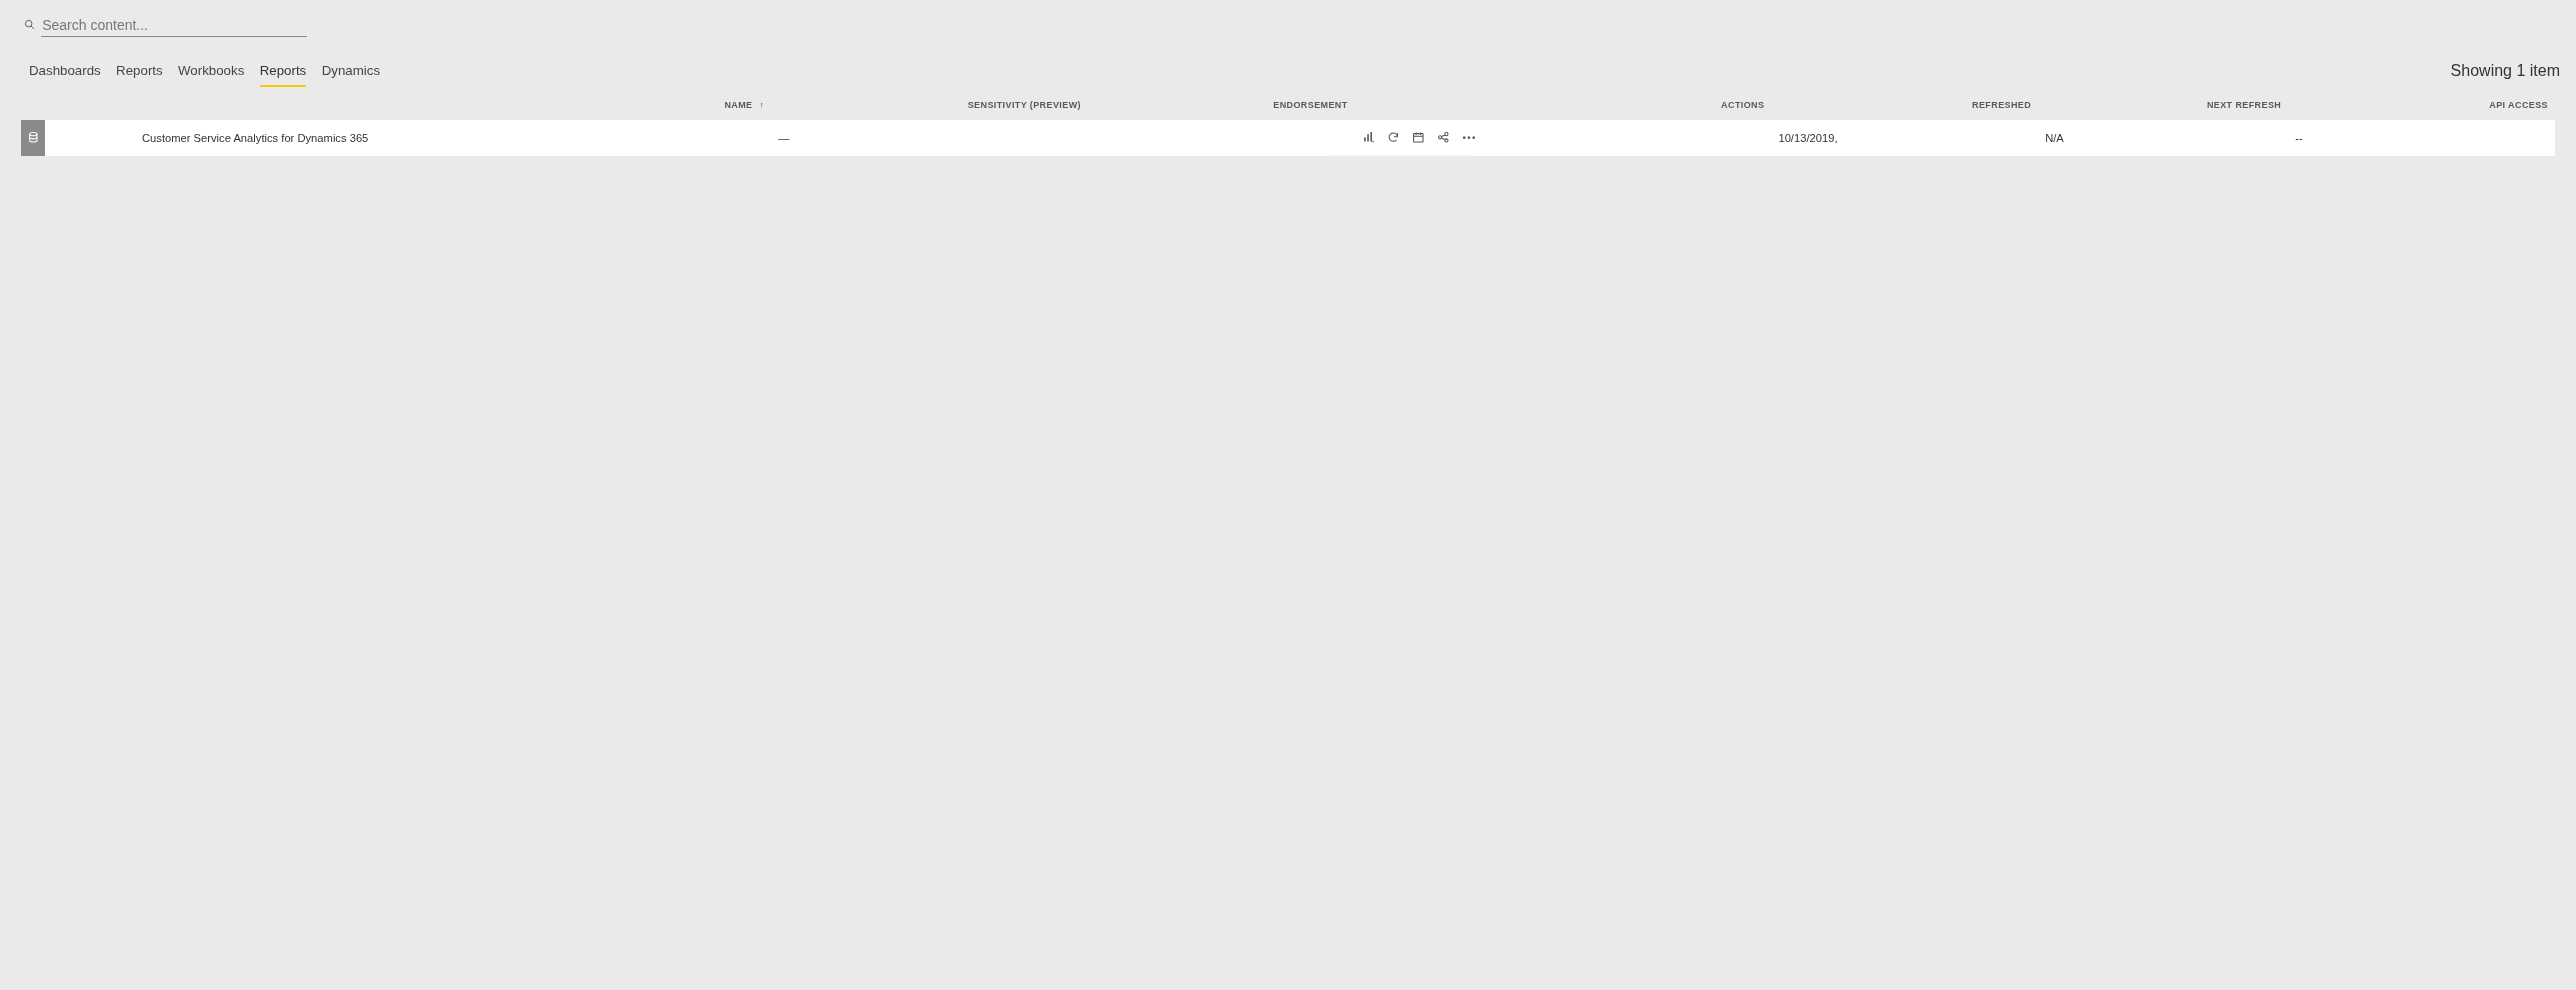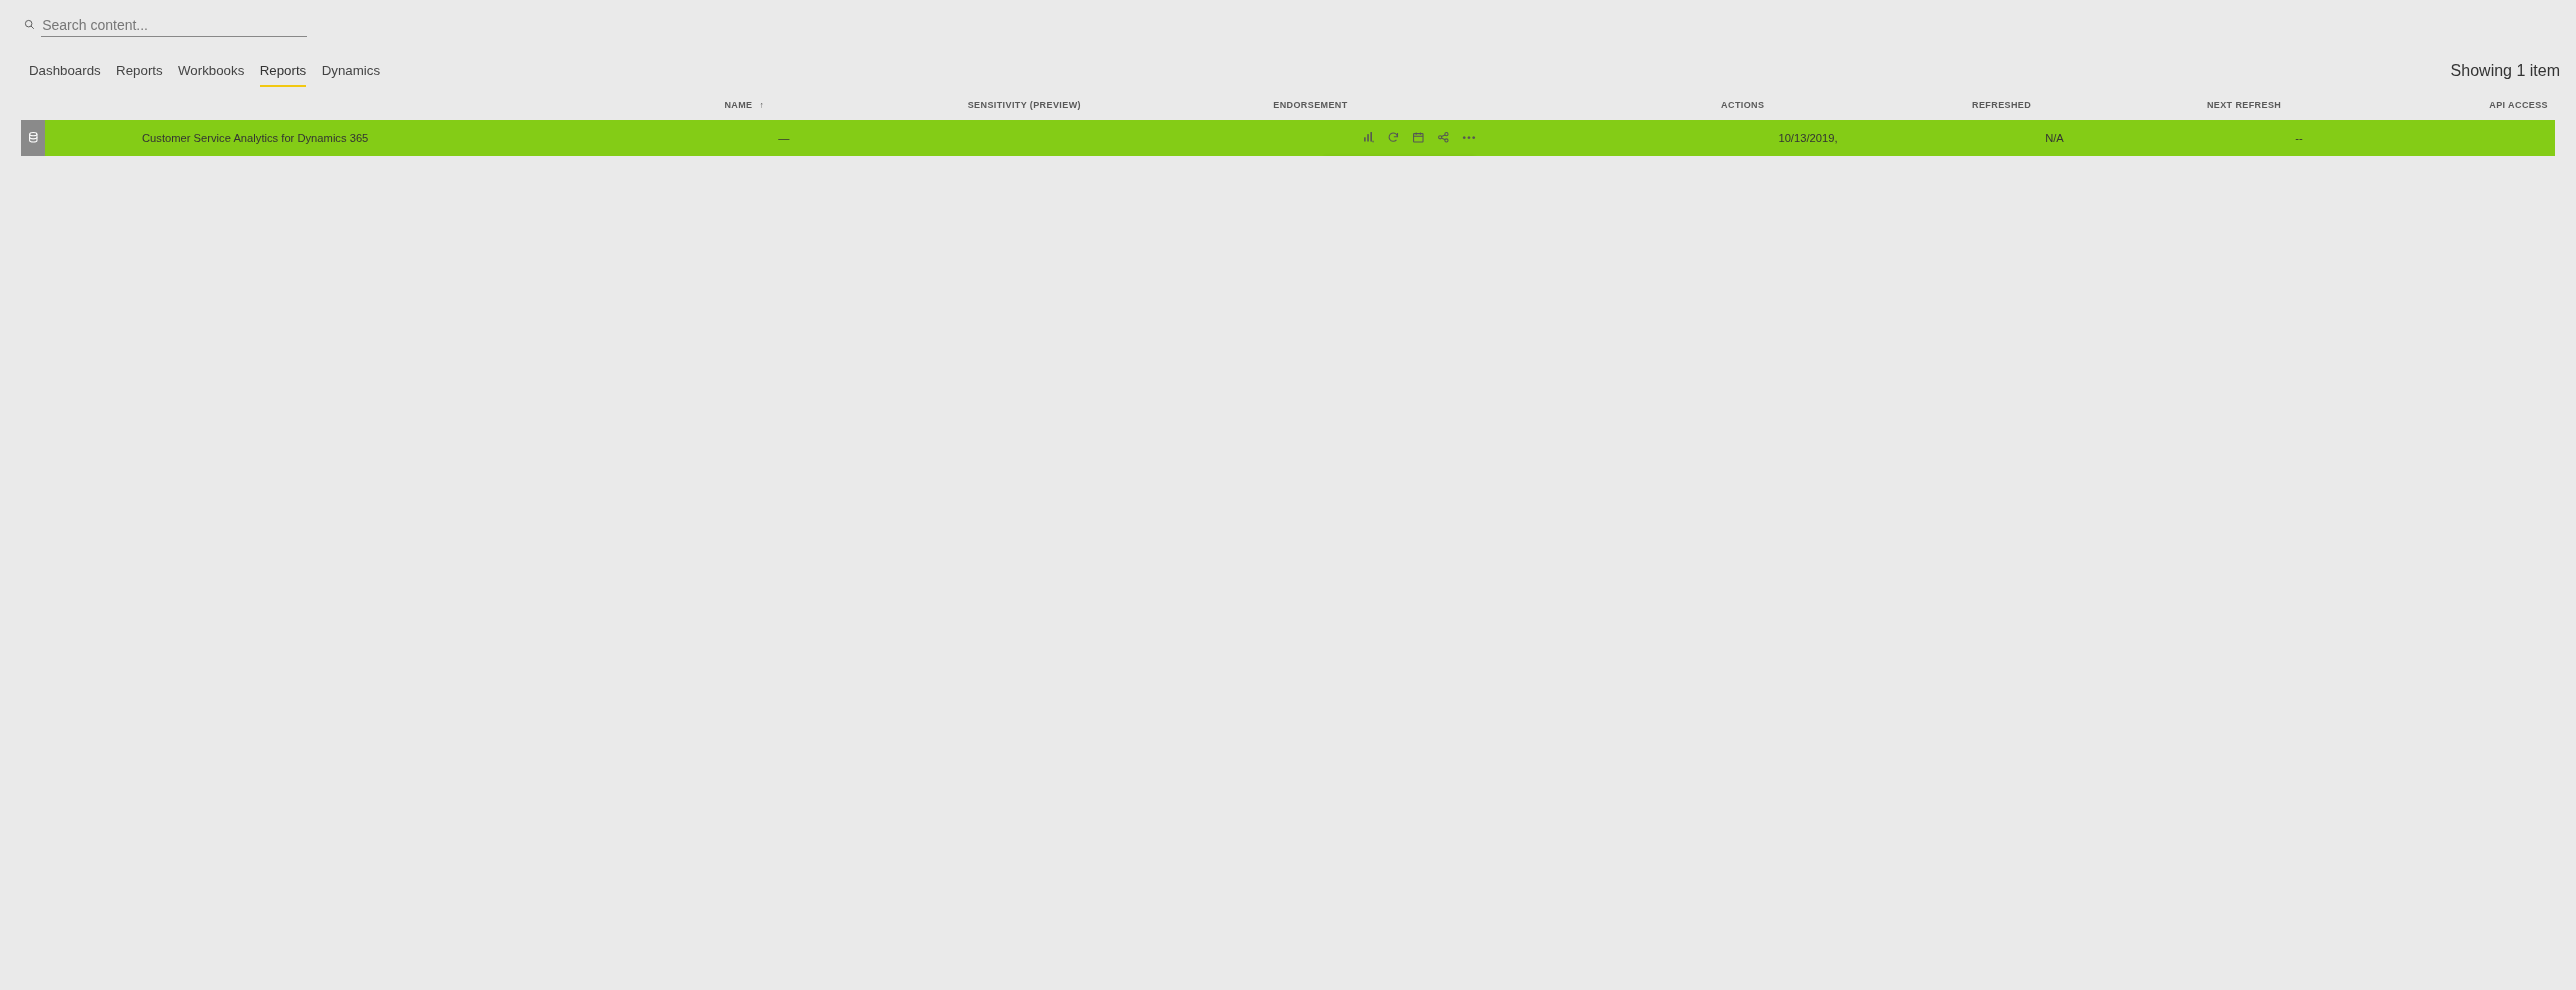--- a/index.html
+++ b/index.html
@@ -80,21 +80,21 @@
     .col-icon { width: 42px; }
     .col-name { width: 273px; padding-left: 21px !important; }
     .col-sens { width: 133px; }
     .col-end { width: 112px; }
     .col-act { width: 175px; }
     .col-ref { width: 112px; }
     .col-next { width: 105px; }
     .col-api { width: 112px; }
     th.col-name { padding-left: 43px !important; }
     .sort-arrow { margin-left: 4.2px; color: #595959; font-size: 8.4px; }
-    tbody tr { background: #84cc16; }
+    tbody tr { background: #ffffff; }
     tbody td {
       padding: 11.2px 7px;
       font-size: 11.2px;
       color: #333;
       vertical-align: middle;
     }
     td.col-icon { padding: 0; }
     .type-icon {
       width: 24px;
       height: 36px;

